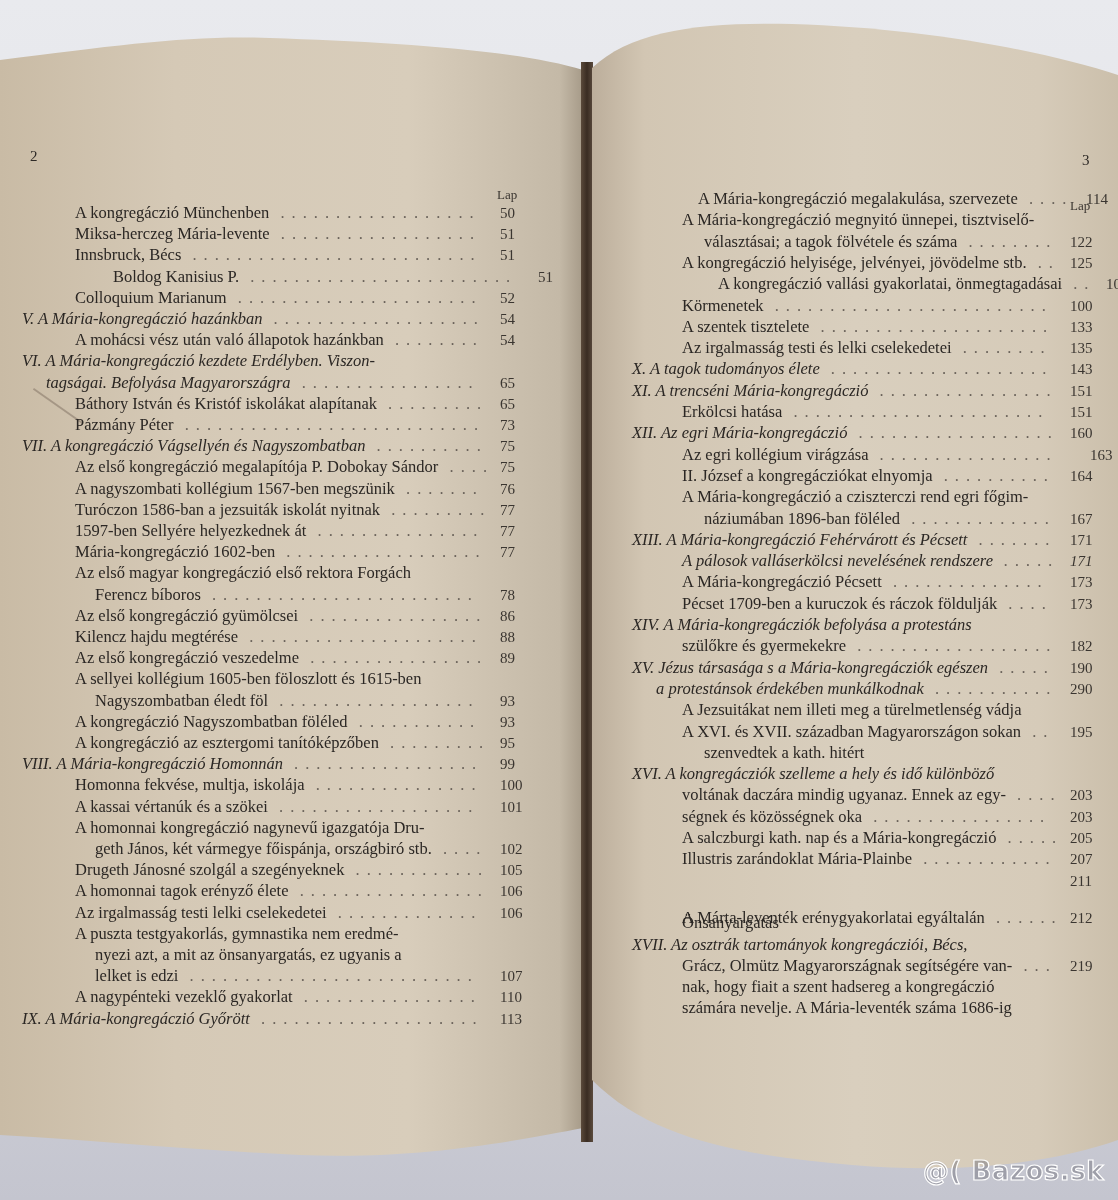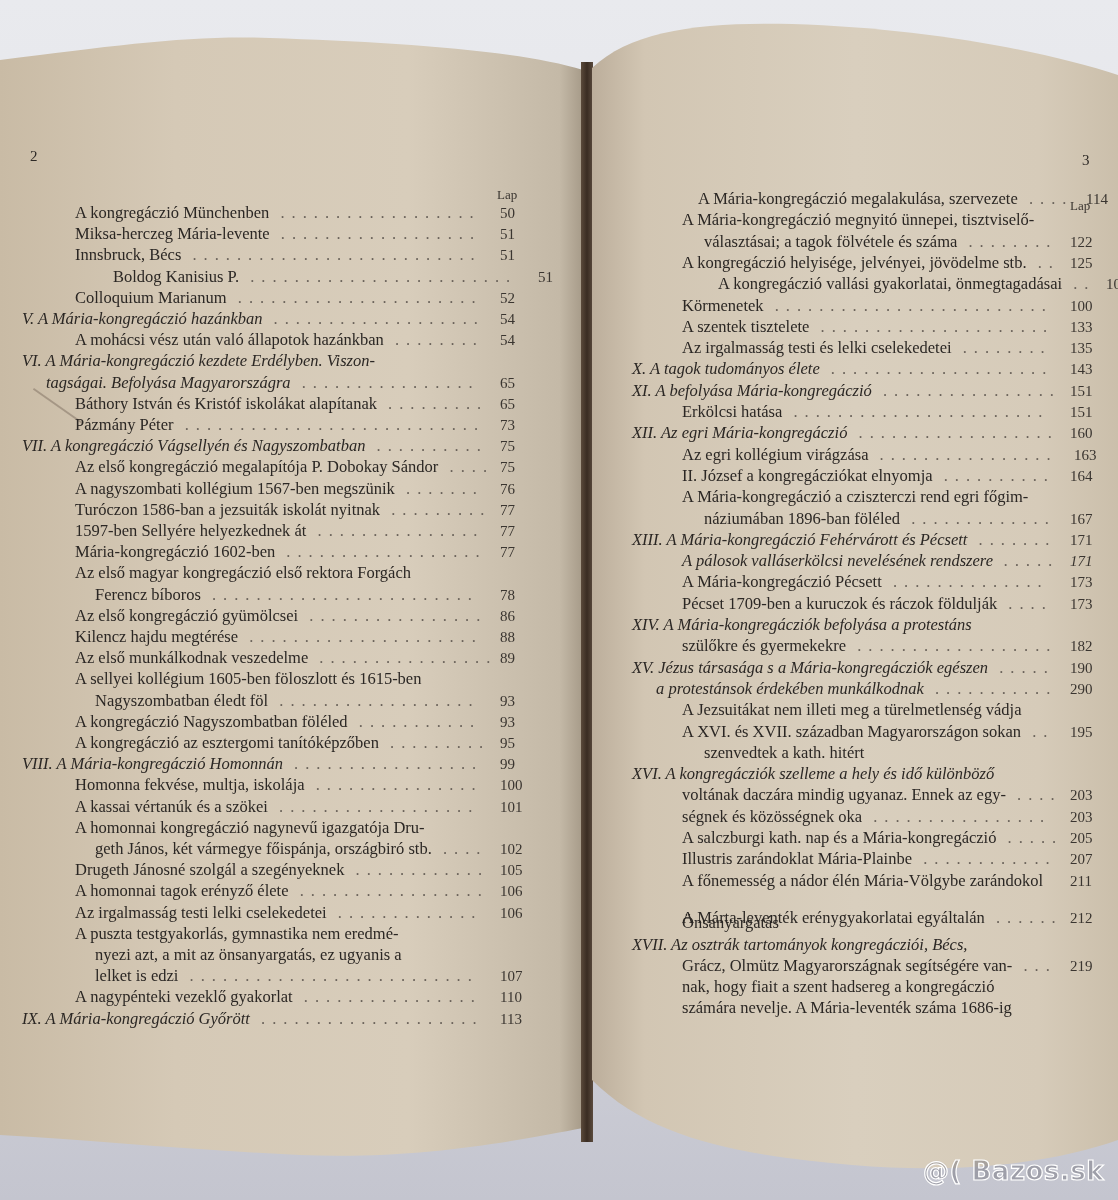--- a/index.html
+++ b/index.html
@@ -81,21 +81,21 @@
       <div class="row section" style="left: 22px; top: 435.2px;"><span class="title">VII. A kongregáczió Vágsellyén és Nagyszombatban</span><span class="dots"> ..........</span><span class="num" style="left: 478px;">75</span></div>
       <div class="row" style="left: 75px; top: 456.4px;"><span class="title">Az első kongregáczió megalapítója P. Dobokay Sándor</span><span class="dots"> ....</span><span class="num" style="left: 425px;">75</span></div>
       <div class="row" style="left: 75px; top: 477.6px;"><span class="title">A nagyszombati kollégium 1567-ben megszünik</span><span class="dots"> .......</span><span class="num" style="left: 425px;">76</span></div>
       <div class="row" style="left: 75px; top: 498.8px;"><span class="title">Turóczon 1586-ban a jezsuiták iskolát nyitnak</span><span class="dots"> .........</span><span class="num" style="left: 425px;">77</span></div>
       <div class="row" style="left: 75px; top: 520px;"><span class="title">1597-ben Sellyére helyezkednek át</span><span class="dots"> ...............</span><span class="num" style="left: 425px;">77</span></div>
       <div class="row" style="left: 75px; top: 541.2px;"><span class="title">Mária-kongregáczió 1602-ben</span><span class="dots"> ..................</span><span class="num" style="left: 425px;">77</span></div>
       <div class="row" style="left: 75px; top: 562.4px;"><span class="title">Az első magyar kongregáczió első rektora Forgách</span></div>
       <div class="row" style="left: 95px; top: 583.6px;"><span class="title">Ferencz bíboros</span><span class="dots"> ........................</span><span class="num" style="left: 405px;">78</span></div>
       <div class="row" style="left: 75px; top: 604.8px;"><span class="title">Az első kongregáczió gyümölcsei</span><span class="dots"> ................</span><span class="num" style="left: 425px;">86</span></div>
       <div class="row" style="left: 75px; top: 626px;"><span class="title">Kilencz hajdu megtérése</span><span class="dots"> .....................</span><span class="num" style="left: 425px;">88</span></div>
-      <div class="row" style="left: 75px; top: 647.2px;"><span class="title">Az első munkálkodnak veszedelme</span><span class="dots"> ................</span><span class="num" style="left: 425px;">89</span></div>
+      <div class="row" style="left: 75px; top: 647.2px;"><span class="title">Az első kongregáczió veszedelme</span><span class="dots"> ................</span><span class="num" style="left: 425px;">89</span></div>
       <div class="row" style="left: 75px; top: 668.4px;"><span class="title">A sellyei kollégium 1605-ben föloszlott és 1615-ben</span></div>
       <div class="row" style="left: 95px; top: 689.6px;"><span class="title">Nagyszombatban éledt föl</span><span class="dots"> ..................</span><span class="num" style="left: 405px;">93</span></div>
       <div class="row" style="left: 75px; top: 710.8px;"><span class="title">A kongregáczió Nagyszombatban föléled</span><span class="dots"> ...........</span><span class="num" style="left: 425px;">93</span></div>
       <div class="row" style="left: 75px; top: 732px;"><span class="title">A kongregáczió az esztergomi tanítóképzőben</span><span class="dots"> .........</span><span class="num" style="left: 425px;">95</span></div>
       <div class="row section" style="left: 22px; top: 753.2px;"><span class="title">VIII. A Mária-kongregáczió Homonnán</span><span class="dots"> .................</span><span class="num" style="left: 478px;">99</span></div>
       <div class="row" style="left: 75px; top: 774.4px;"><span class="title">Homonna fekvése, multja, iskolája</span><span class="dots"> ...............</span><span class="num" style="left: 425px;">100</span></div>
       <div class="row" style="left: 75px; top: 795.6px;"><span class="title">A kassai vértanúk és a szökei</span><span class="dots"> ..................</span><span class="num" style="left: 425px;">101</span></div>
       <div class="row" style="left: 75px; top: 816.8px;"><span class="title">A homonnai kongregáczió nagynevű igazgatója Dru-</span></div>
       <div class="row" style="left: 95px; top: 838px;"><span class="title">geth János, két vármegye főispánja, országbiró stb.</span><span class="dots"> ....</span><span class="num" style="left: 405px;">102</span></div>
       <div class="row" style="left: 75px; top: 859.2px;"><span class="title">Drugeth Jánosné szolgál a szegényeknek</span><span class="dots"> ............</span><span class="num" style="left: 425px;">105</span></div>
@@ -117,44 +117,44 @@
   <div class="toc" id="toc-right">
       <div class="row" style="left: 106px; top: 188px;"><span class="title">A Mária-kongregáczió megalakulása, szervezete</span><span class="dots"> ....</span><span class="num" style="left: 388px;">114</span></div>
       <div class="row" style="left: 90px; top: 209.3px;"><span class="title">A Mária-kongregáczió megnyitó ünnepei, tisztviselő-</span></div>
       <div class="row" style="left: 112px; top: 230.6px;"><span class="title">választásai; a tagok fölvétele és száma</span><span class="dots"> ........</span><span class="num" style="left: 366px;">122</span></div>
       <div class="row" style="left: 90px; top: 251.9px;"><span class="title">A kongregáczió helyisége, jelvényei, jövödelme stb.</span><span class="dots"> ..</span><span class="num" style="left: 388px;">125</span></div>
       <div class="row" style="left: 90px; top: 273.2px; margin-left: 36px;"><span class="title">A kongregáczió vallási gyakorlatai, önmegtagadásai</span><span class="dots"> ..</span><span class="num" style="left: 388px;">104</span></div>
       <div class="row" style="left: 90px; top: 294.5px;"><span class="title">Körmenetek</span><span class="dots"> .........................</span><span class="num" style="left: 388px;">100</span></div>
       <div class="row" style="left: 90px; top: 315.8px;"><span class="title">A szentek tisztelete</span><span class="dots"> .....................</span><span class="num" style="left: 388px;">133</span></div>
       <div class="row" style="left: 90px; top: 337.1px;"><span class="title">Az irgalmasság testi és lelki cselekedetei</span><span class="dots"> ........</span><span class="num" style="left: 388px;">135</span></div>
       <div class="row section" style="left: 40px; top: 358.4px;"><span class="title">X. A tagok tudományos élete</span><span class="dots"> ....................</span><span class="num" style="left: 438px;">143</span></div>
-      <div class="row section" style="left: 40px; top: 379.7px;"><span class="title">XI. A befolyása Mária-kongregáczió</span><span class="dots"> ................</span><span class="num" style="left: 438px;">151</span></div>
+      <div class="row section" style="left: 40px; top: 379.7px;"><span class="title">XI. A trencséni Mária-kongregáczió</span><span class="dots"> ................</span><span class="num" style="left: 438px;">151</span></div>
       <div class="row" style="left: 90px; top: 401px;"><span class="title">Erkölcsi hatása</span><span class="dots"> .......................</span><span class="num" style="left: 388px;">151</span></div>
       <div class="row section" style="left: 40px; top: 422.3px;"><span class="title">XII. Az egri Mária-kongregáczió</span><span class="dots"> ..................</span><span class="num" style="left: 438px;">160</span></div>
-      <div class="row" style="left: 90px; top: 443.6px;"><span class="title">Az egri kollégium virágzása</span><span class="dots"> ................</span><span class="num" style="left: 392px; text-align: right;">163</span></div>
+      <div class="row" style="left: 90px; top: 443.6px;"><span class="title">Az egri kollégium virágzása</span><span class="dots"> ................</span><span class="num" style="left: 408px; text-align: right;">163</span></div>
       <div class="row" style="left: 90px; top: 464.9px;"><span class="title">II. József a kongregácziókat elnyomja</span><span class="dots"> ..........</span><span class="num" style="left: 388px;">164</span></div>
       <div class="row" style="left: 90px; top: 486.2px;"><span class="title">A Mária-kongregáczió a cziszterczi rend egri főgim-</span></div>
       <div class="row" style="left: 112px; top: 507.5px;"><span class="title">náziumában 1896-ban föléled</span><span class="dots"> .............</span><span class="num" style="left: 366px;">167</span></div>
       <div class="row section" style="left: 40px; top: 528.8px;"><span class="title">XIII. A Mária-kongregáczió Fehérvárott és Pécsett</span><span class="dots"> .......</span><span class="num" style="left: 438px;">171</span></div>
       <div class="row" style="left: 90px; top: 550.1px; font-style: italic;"><span class="title">A pálosok valláserkölcsi nevelésének rendszere</span><span class="dots"> .....</span><span class="num" style="left: 388px;">171</span></div>
       <div class="row" style="left: 90px; top: 571.4px;"><span class="title">A Mária-kongregáczió Pécsett</span><span class="dots"> ..............</span><span class="num" style="left: 388px;">173</span></div>
       <div class="row" style="left: 90px; top: 592.7px;"><span class="title">Pécset 1709-ben a kuruczok és ráczok földulják</span><span class="dots"> ....</span><span class="num" style="left: 388px;">173</span></div>
       <div class="row section" style="left: 40px; top: 614px;"><span class="title">XIV. A Mária-kongregácziók befolyása a protestáns</span></div>
       <div class="row" style="left: 90px; top: 635.3px;"><span class="title">szülőkre és gyermekekre</span><span class="dots"> ..................</span><span class="num" style="left: 388px;">182</span></div>
       <div class="row section" style="left: 40px; top: 656.6px;"><span class="title">XV. Jézus társasága s a Mária-kongregácziók egészen</span><span class="dots"> .....</span><span class="num" style="left: 438px;">190</span></div>
       <div class="row section" style="left: 64px; top: 677.9px;"><span class="title">a protestánsok érdekében munkálkodnak</span><span class="dots"> ...........</span><span class="num" style="left: 414px;">290</span></div>
       <div class="row" style="left: 90px; top: 699.2px;"><span class="title">A Jezsuitákat nem illeti meg a türelmetlenség vádja</span></div>
       <div class="row" style="left: 90px; top: 720.5px;"><span class="title">A XVI. és XVII. században Magyarországon sokan</span><span class="dots"> ..</span><span class="num" style="left: 388px;">195</span></div>
       <div class="row" style="left: 112px; top: 741.8px;"><span class="title">szenvedtek a kath. hitért</span></div>
       <div class="row section" style="left: 40px; top: 763.1px;"><span class="title">XVI. A kongregácziók szelleme a hely és idő különböző</span></div>
       <div class="row" style="left: 90px; top: 784.4px;"><span class="title">voltának daczára mindig ugyanaz. Ennek az egy-</span><span class="dots"> ....</span><span class="num" style="left: 388px;">203</span></div>
       <div class="row" style="left: 90px; top: 805.7px;"><span class="title">ségnek és közösségnek oka</span><span class="dots"> ................</span><span class="num" style="left: 388px;">203</span></div>
       <div class="row" style="left: 90px; top: 827px;"><span class="title">A salczburgi kath. nap és a Mária-kongregáczió</span><span class="dots"> .....</span><span class="num" style="left: 388px;">205</span></div>
       <div class="row" style="left: 90px; top: 848.3px;"><span class="title">Illustris zarándoklat Mária-Plainbe</span><span class="dots"> ............</span><span class="num" style="left: 388px;">207</span></div>
-      <div class="row" style="left: 90px; top: 869.6px;"><span class="title">A főnemesség a nádor élén Mária-Völgybe zarándokol</span><span class="dots"></span><span class="num" style="left: 388px;">211</span></div>
+      <div class="row" style="left: 90px; top: 869.6px;"><span class="dots"></span><span class="num" style="left: 388px;">211</span></div>
       <div class="row" style="left: 90px; top: 890.9px; margin-top: 16px;"><span class="title">A Márta-leventék erénygyakorlatai egyáltalán</span><span class="dots"> ......</span><span class="num" style="left: 388px;">212</span></div>
       <div class="row" style="left: 90px; top: 912.2px;"><span class="title">Önsanyargatás</span></div>
       <div class="row section" style="left: 40px; top: 933.5px;"><span class="title">XVII. Az osztrák tartományok kongregácziói, Bécs,</span></div>
       <div class="row" style="left: 90px; top: 954.8px;"><span class="title">Grácz, Olmütz Magyarországnak segítségére van-</span><span class="dots"> ...</span><span class="num" style="left: 388px;">219</span></div>
       <div class="row" style="left: 90px; top: 976.1px;"><span class="title">nak, hogy fiait a szent hadsereg a kongregáczió</span></div>
       <div class="row" style="left: 90px; top: 997.4px;"><span class="title">számára nevelje. A Mária-leventék száma 1686-ig</span></div>
     </div>
 </div>
 
 <div class="watermark">@( Bazos.sk</div>

